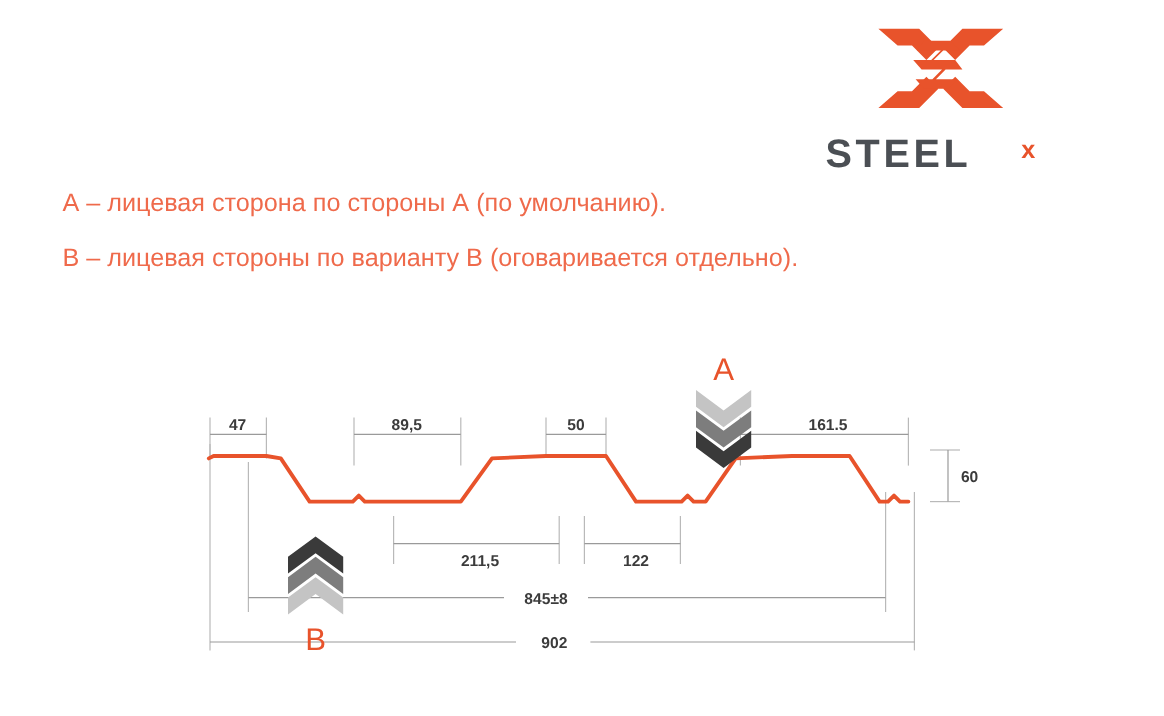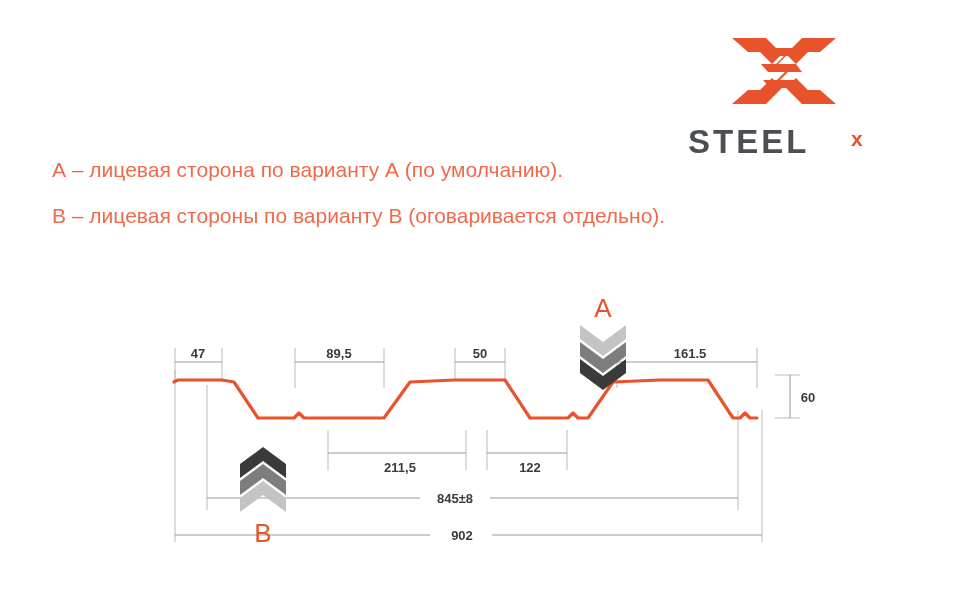--- a/index.html
+++ b/index.html
@@ -12,21 +12,21 @@
     height: 597px;
     position: relative;
     overflow: hidden;
     font-family: "Liberation Sans", sans-serif;
   }
 
   
   #logo-block {
     position: absolute;
     left: 688px;
-    top: 32px;
+    top: 18px;
     width: 200px;
     height: 125px;
   }
   #logo-mark {
     position: absolute;
     left: 42px;
     top: 0px;
     width: 108px;
     height: 78px;
   }
@@ -93,21 +93,21 @@
              L50,48 L68,48 L60,56 L40,56 L33,48 L47,48 L55,40 L38,40
              L31,32 L46,32 L54,24 L34,24 Z" fill="#e8532b"></path>
   </svg>
 
   <svg id="logo-wordmark" viewBox="0 0 200 36">
     <text x="0" y="29" font-family="Liberation Sans, sans-serif" font-size="33" font-weight="bold" letter-spacing="3" fill="#4b4f54">STEEL</text>
     <text x="163" y="22" font-family="Liberation Sans, sans-serif" font-size="21" font-weight="bold" fill="#e8532b">x</text>
   </svg>
 </div>
 
-<div class="note-line" id="note-a">А – лицевая сторона по варианту А (по умолчанию).</div>
+<div class="note-line" id="note-a">А – лицевая сторона по стороны А (по умолчанию).</div>
 <div class="note-line" id="note-b">В – лицевая стороны по варианту В (оговаривается отдельно).</div>
 
 <svg id="drawing" viewBox="0 0 970 300">
 
   <g stroke="#b9b9b9" stroke-width="1" fill="none">
 
     <line x1="175" y1="100" x2="175" y2="272"></line>
 
     <line x1="207" y1="115" x2="207" y2="240"></line>
 

